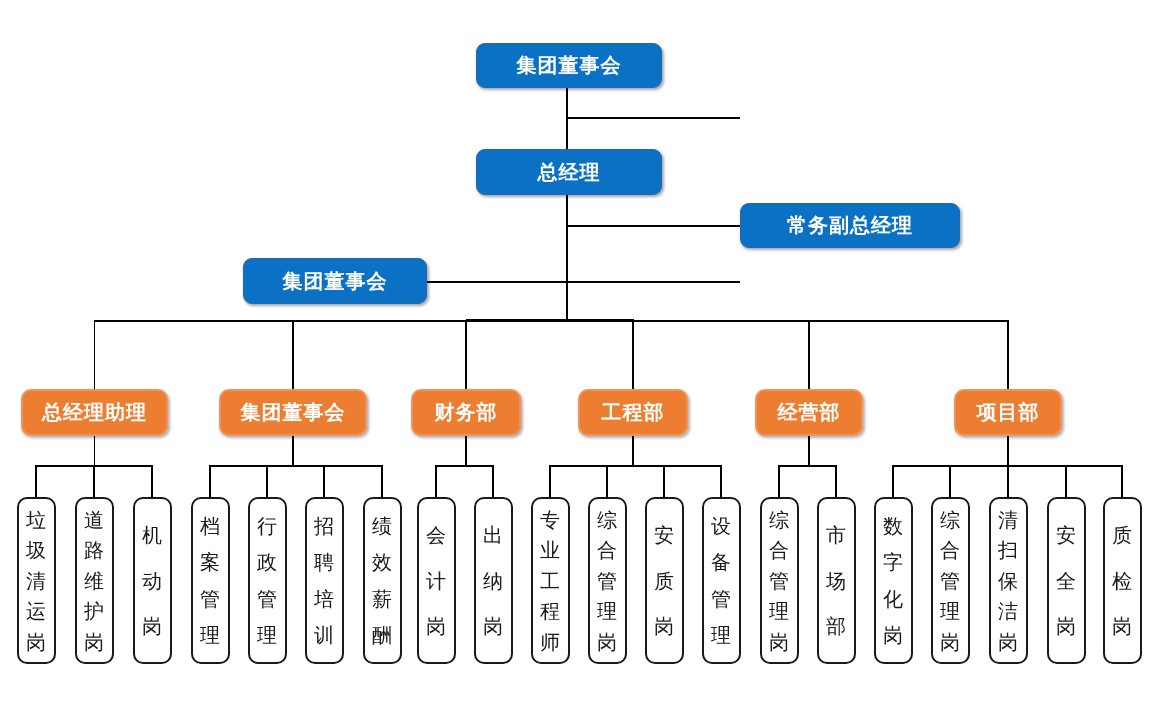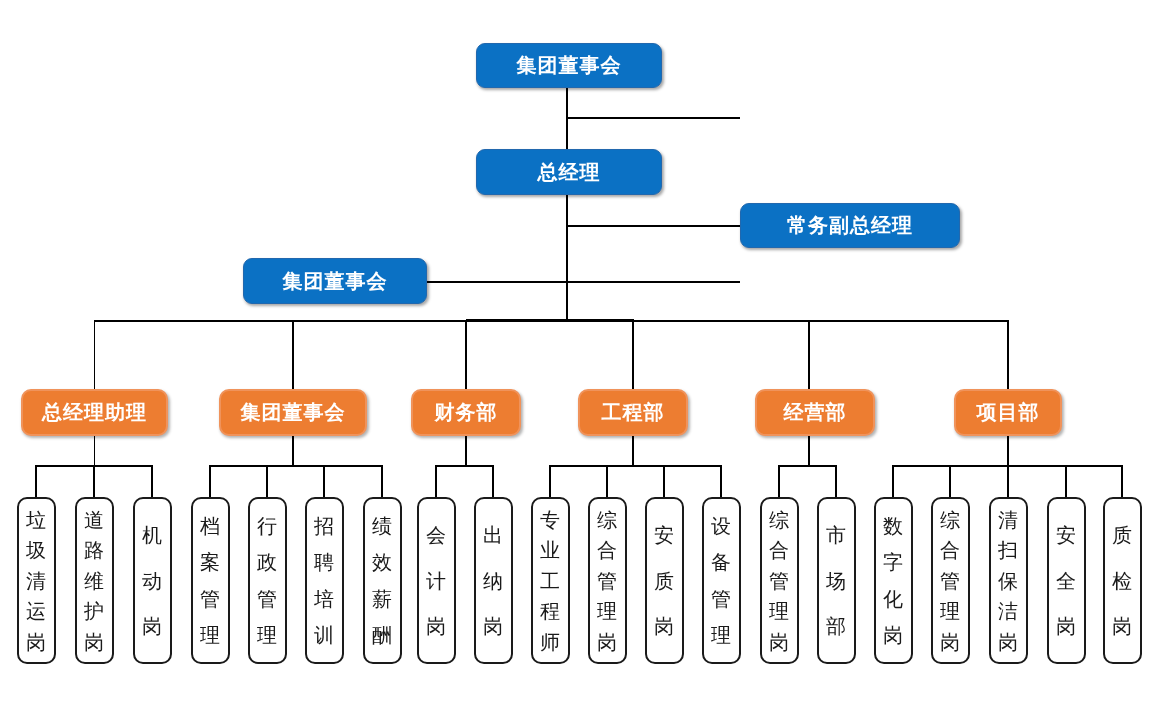--- a/index.html
+++ b/index.html
@@ -196,21 +196,21 @@
     <div class="vline" style="left:720.2px;top:465px;height:34px;"></div>
     <div class="post" style="left:701.5px;top:497px;width:39px;height:167px;">
       <div class="vtext">
         <span>设</span>
         <span>备</span>
         <span>管</span>
         <span>理</span>
       </div>
     </div>
     <div class="vline" style="left:808.2px;top:320px;height:146.6px;"></div>
-    <div class="node orange" style="left:755px;top:389px;width:120px;height:47px;">
+    <div class="node orange" style="left:755px;top:389px;width:108px;height:47px;">
       <span>经营部</span>
     </div>
     <div class="hline" style="left:779px;top:465px;width:57px;"></div>
     <div class="vline" style="left:778.2px;top:465px;height:34px;"></div>
     <div class="post" style="left:759.5px;top:497px;width:39px;height:167px;">
       <div class="vtext">
         <span>综</span>
         <span>合</span>
         <span>管</span>
         <span>理</span>

